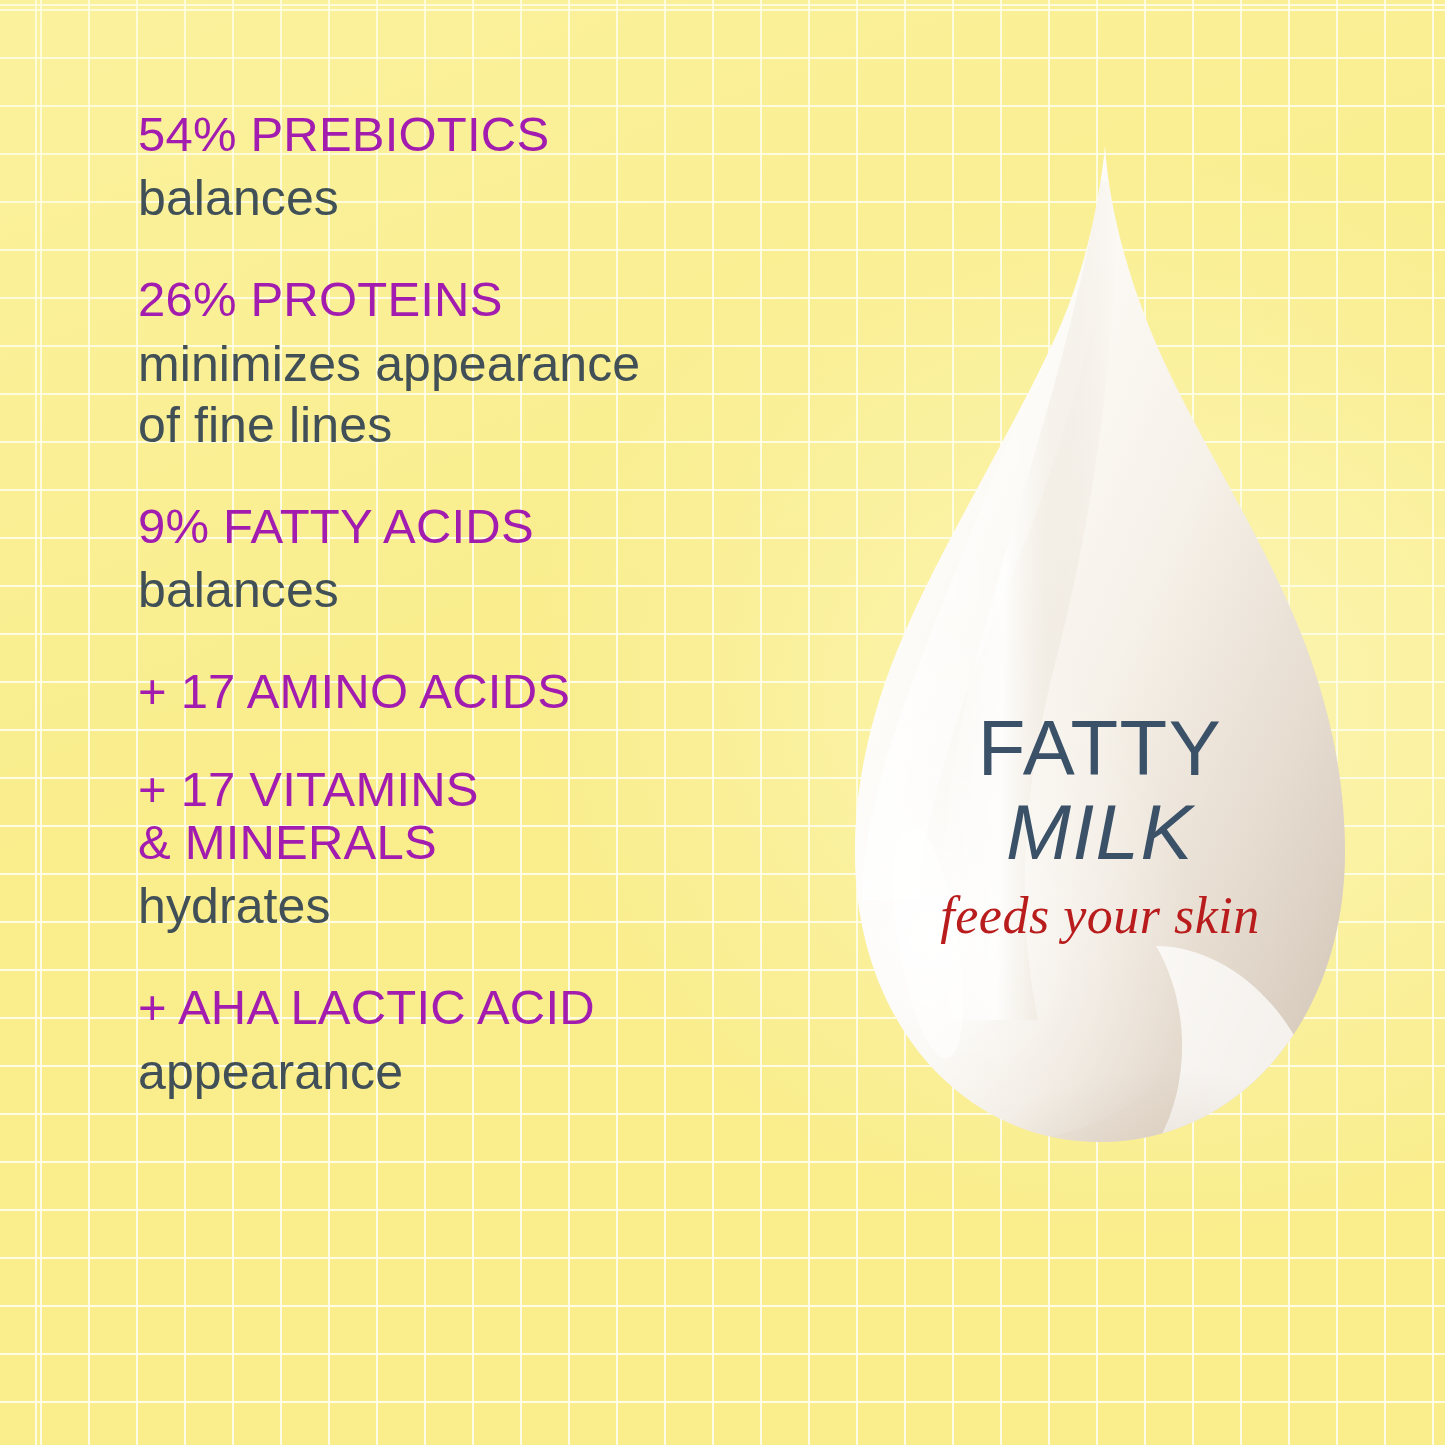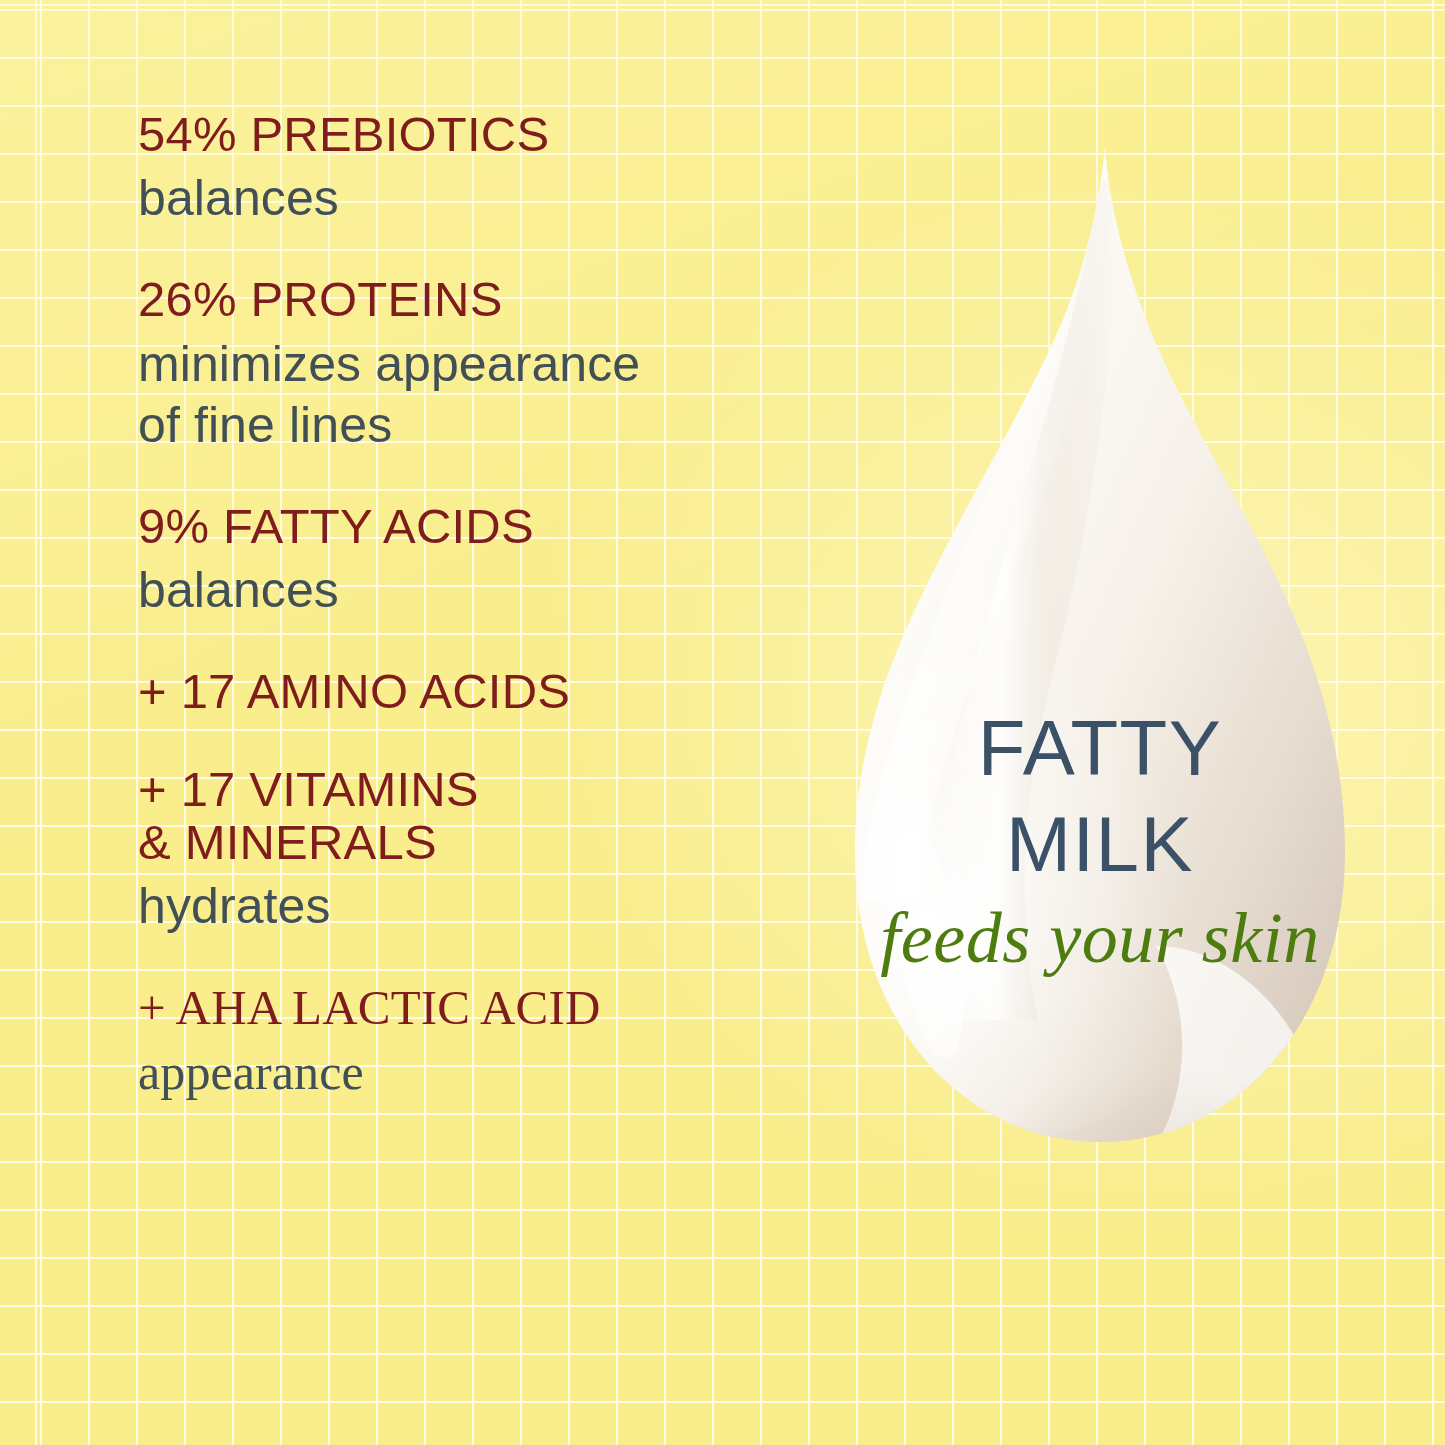--- a/index.html
+++ b/index.html
@@ -49,27 +49,27 @@
   }
 
   
   .facts {
     position: absolute;
     left: 138px;
     top: 108px;
     width: 680px;
   }
   .fact { margin-bottom: 44px; }
-  .fact:last-child { margin-bottom: 8px; font-family: Liberation Serif, serif; }
+  .fact:last-child { margin-bottom: 8px; }
 
   .fact-title {
     font-size: 49px;
     line-height: 1.09;
     letter-spacing: 0.2px;
-    color: #7f1d1d;
+    color: #a21caf;
     font-weight: 400;
     white-space: pre-line;
   }
   .fact-desc {
     font-size: 50px;
     line-height: 1.22;
     letter-spacing: 0.1px;
     color: #414f57;
     font-weight: 400;
     margin-top: 7px;
@@ -94,27 +94,27 @@
     text-align: center;
     pointer-events: none;
   }
   .brand-line {
     font-size: 78px;
     line-height: 0.98;
     letter-spacing: 1.5px;
     color: #3a5168;
     font-weight: 400;
   }
-  .brand-line.second { margin-top: 20px; }
+  .brand-line.second { margin-top: 8px; font-style: italic; }
   .brand-tagline {
     font-family: "Liberation Serif", "DejaVu Serif", serif;
     font-style: italic;
-    font-size: 72px;
+    font-size: 52px;
     line-height: 1.1;
-    color: #4d7c0f;
+    color: #b91c1c;
     margin-top: 16px;
     letter-spacing: 0.5px;
   }
 </style>
 </head>
 <body>
 
 <div id="infographic">
 
   <div class="grid-layer"></div>

